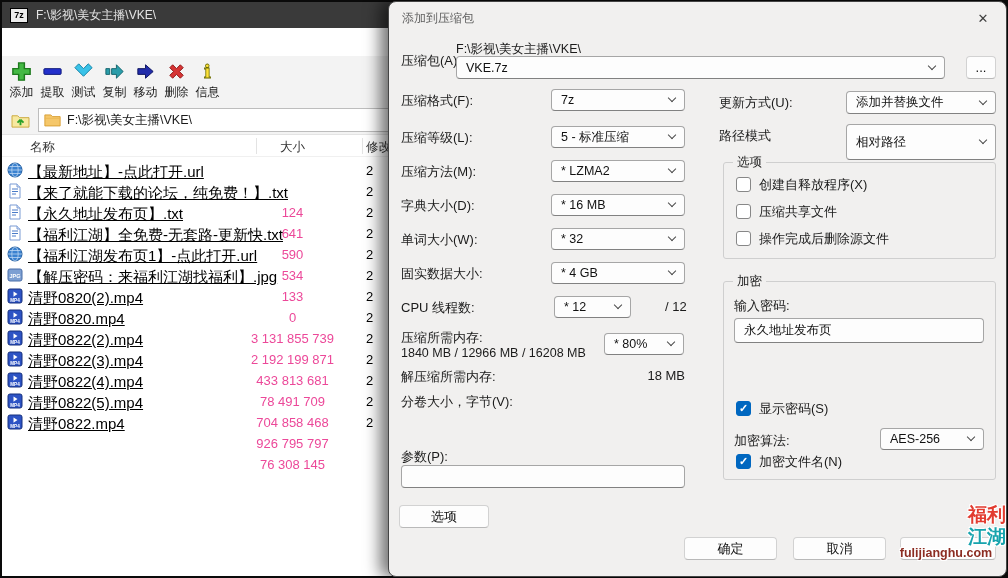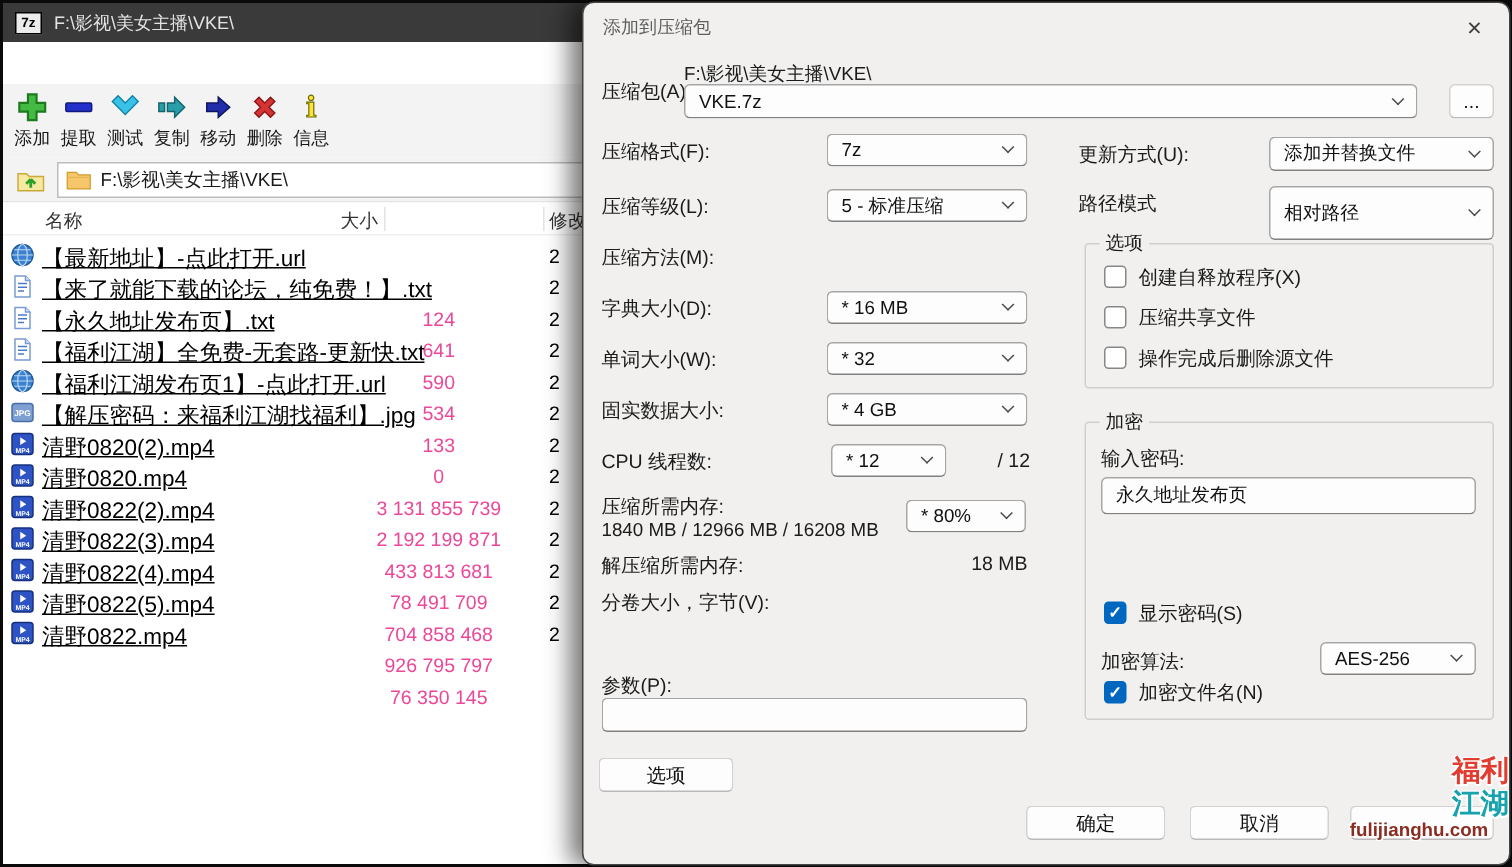--- a/index.html
+++ b/index.html
@@ -25,21 +25,21 @@
     border-bottom:1px solid #e4e4e4; }
   .upbtn { position:absolute; left:6px; top:4px; width:24px; height:22px; display:flex;
     align-items:center; justify-content:center; border-radius:3px; }
   .addrcombo { position:absolute; left:36px; top:3px; right:0; height:24px; background:#fff;
     border:1px solid #bdbdbd; display:flex; align-items:center; gap:6px; padding-left:5px; }
   .addrtext { font-size:12.5px; color:#1a1a1a; white-space:nowrap; }
   .filelist { position:absolute; left:0; top:133px; right:0; bottom:0; background:#fff; overflow:hidden; }
   .lheader { position:absolute; left:0; top:0; right:0; height:22px; background:#fff;
     border-bottom:1px solid #f0f0f0; }
   .hname { position:absolute; left:28px; top:4px; font-size:12.5px; color:#333; }
-  .hsize { position:absolute; left:225px; width:131px; top:4px; font-size:12.5px; color:#333; text-align:left; }
+  .hsize { position:absolute; left:225px; width:131px; top:4px; font-size:12.5px; color:#333; text-align:center; }
   .hdate { position:absolute; left:364px; width:24px; top:4px; font-size:12.5px; color:#333;
     overflow:hidden; white-space:nowrap; }
   .hsep1 { position:absolute; left:254px; top:3px; width:1px; height:16px; background:#e3e3e3; }
   .hsep2 { position:absolute; left:360px; top:3px; width:1px; height:16px; background:#e3e3e3; }
   .frows { position:absolute; left:0; top:25px; right:0; }
   .frow { position:relative; height:21px; }
   .ficon { position:absolute; left:5px; top:2px; width:16px; height:16px; }
   .fname { position:absolute; left:26px; top:3px; font-size:15px; color:#000; white-space:nowrap;text-decoration:underline; }
   .fsize { position:absolute; left:225px; width:131px; top:3px; font-size:13px; color:#ec4899; text-align:center;margin-top:42px; }
   .fdate { position:absolute; left:364px; width:24px; top:3px; font-size:13px; color:#000;
@@ -277,21 +277,21 @@
           <span class="fsize">926 795 797</span>
           <span class="fdate">2</span>
         </div>
         <div class="frow">
           <svg viewBox="0 0 16 16" class="ficon">
             <rect x="1" y="1" width="14" height="14" rx="2" fill="#2d53c4" stroke="#16307e"></rect>
             <path d="M6.5 3.5 l4 2.6 -4 2.6 z" fill="#fff"></path>
             <text x="8" y="13.8" font-size="4.6" fill="#fff" text-anchor="middle" font-weight="bold">MP4</text>
           </svg>
           <span class="fname">清野0822.mp4</span>
-          <span class="fsize">76 350 145</span>
+          <span class="fsize">76 308 145</span>
           <span class="fdate">2</span>
         </div>
       </div>
   </div>
 </div>
 
 <div id="dlg">
   <div class="dlg-title">添加到压缩包</div>
   <div class="dlg-close">
       <span>✕</span>
@@ -311,20 +311,24 @@
   <div class="cmb" style="left:162px;top:87px;width:134px;height:22px">
     <span>7z</span>
       <span class="chev"></span>
   </div>
   <div class="lbl" style="left:12px;top:127px">压缩等级(L):</div>
   <div class="cmb" style="left:162px;top:124px;width:134px;height:22px">
     <span>5 - 标准压缩</span>
       <span class="chev"></span>
   </div>
   <div class="lbl" style="left:12px;top:161px">压缩方法(M):</div>
+  <div class="cmb" style="left:162px;top:158px;width:134px;height:22px">
+    <span>* LZMA2</span>
+      <span class="chev"></span>
+  </div>
   <div class="lbl" style="left:12px;top:195px">字典大小(D):</div>
   <div class="cmb" style="left:162px;top:192px;width:134px;height:22px">
     <span>* 16 MB</span>
       <span class="chev"></span>
   </div>
   <div class="lbl" style="left:12px;top:229px">单词大小(W):</div>
   <div class="cmb" style="left:162px;top:226px;width:134px;height:22px">
     <span>* 32</span>
       <span class="chev"></span>
   </div>

